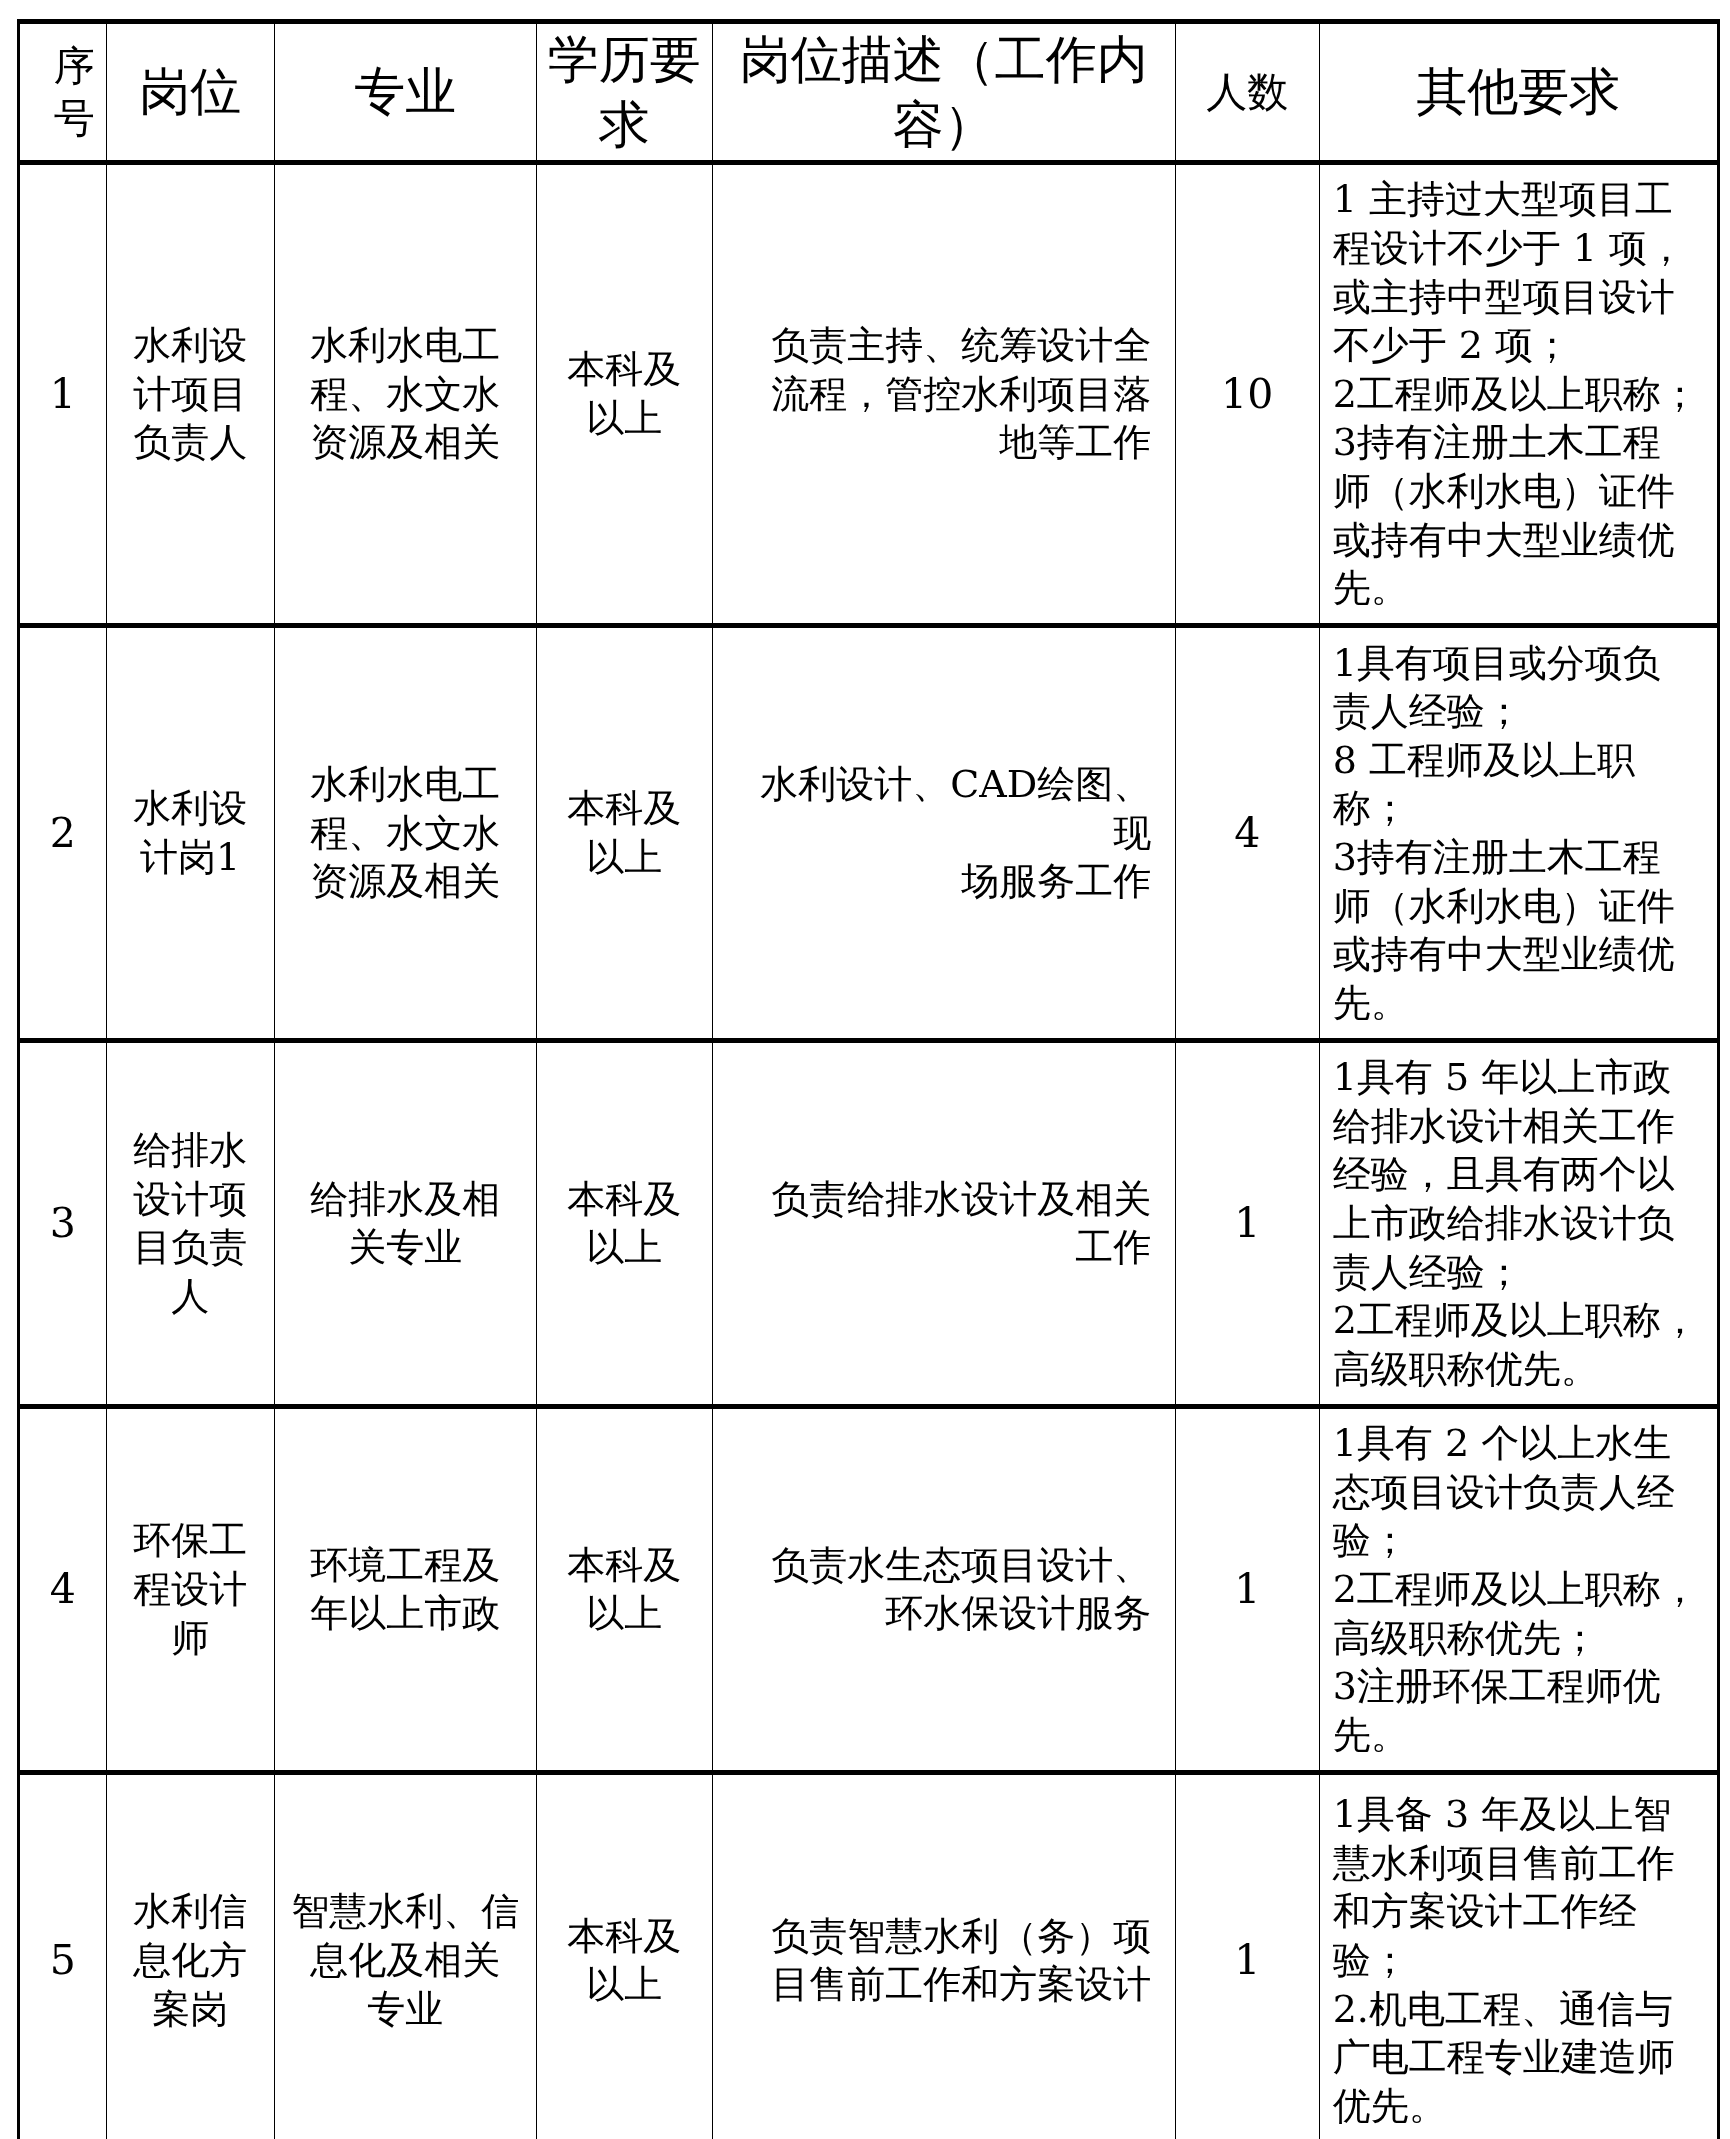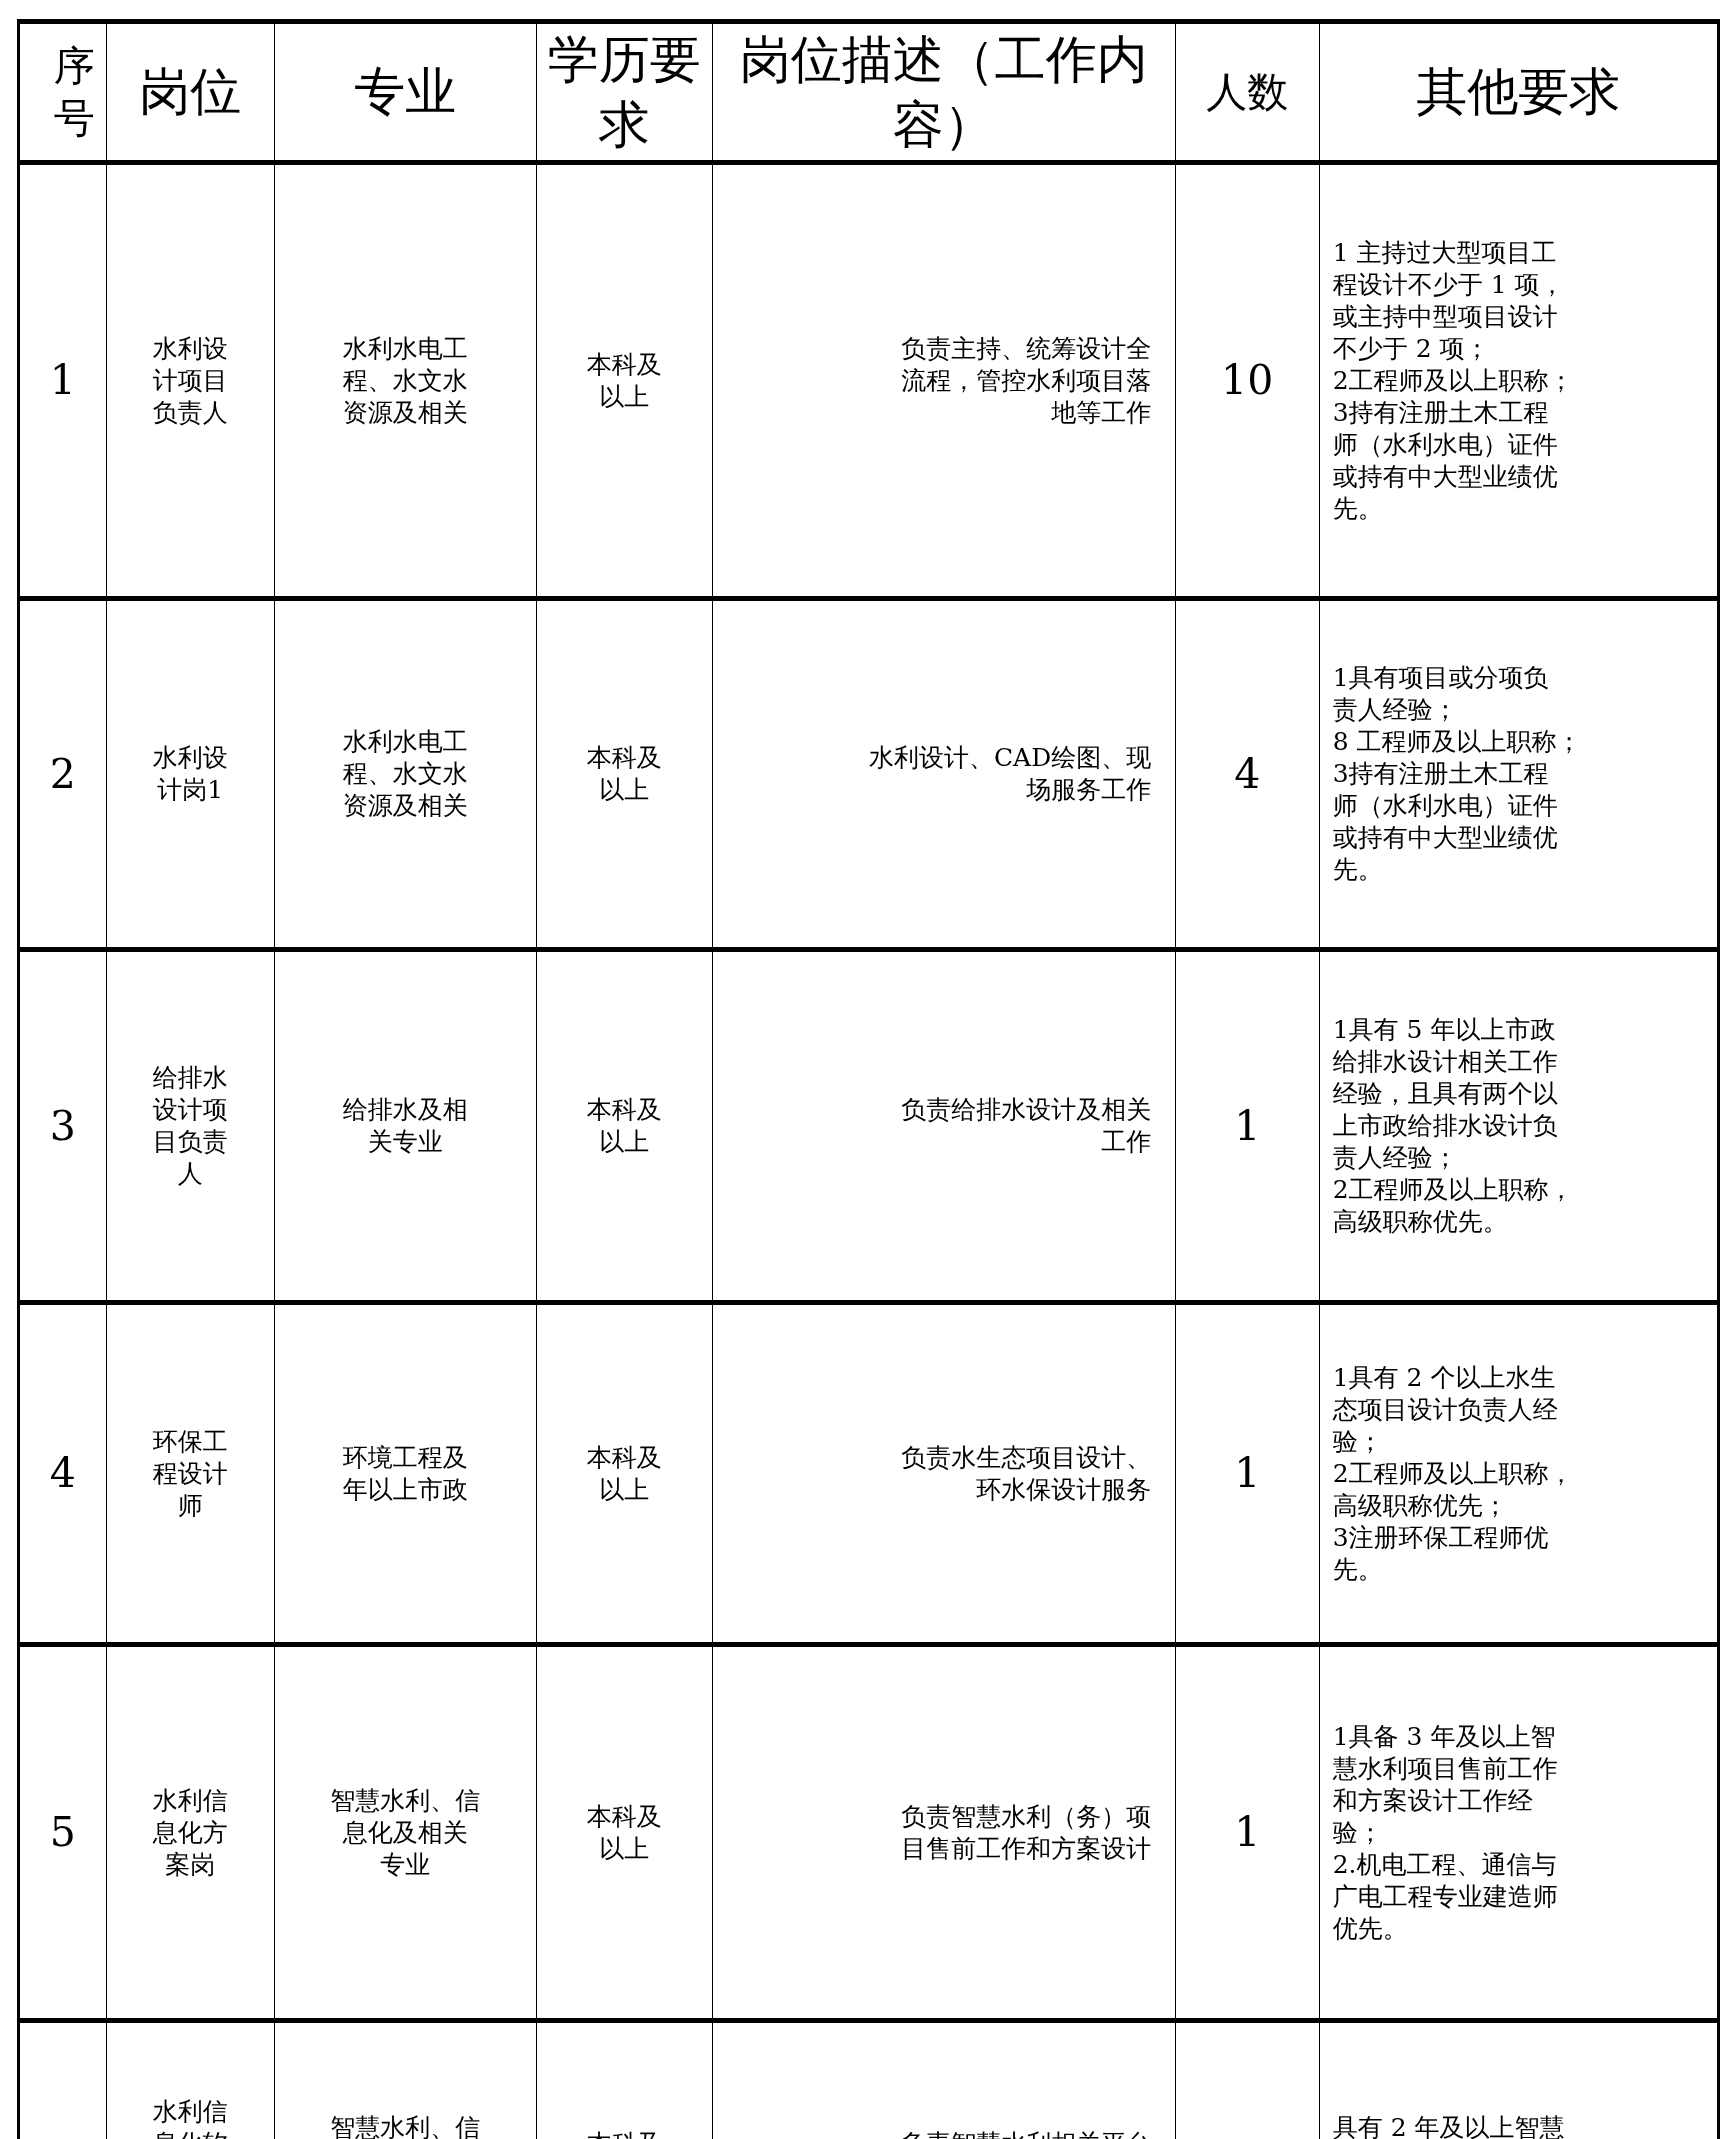--- a/index.html
+++ b/index.html
@@ -40,21 +40,21 @@
   col.w-count { width: 144px; }
   col.w-req   { width: 399px; }
 
   th, td {
     border: 1.7px solid #000;
     vertical-align: middle;
     text-align: center;
     white-space: pre-line;
     word-break: break-all;
     font-weight: normal;
-    font-size: 25px;
+    font-size: 38px;
     line-height: 1.28;
     padding: 0 3.4px;
     overflow: hidden;
   }
   thead tr { height: 141px; }
   thead th { font-size: 51px; }
   thead th.c-no { padding: 0 34px; font-family: Liberation Serif, serif; }
 
   tbody tr:nth-child(1) { height: 436px; }
   tbody tr:nth-child(2) { height: 351px; }

